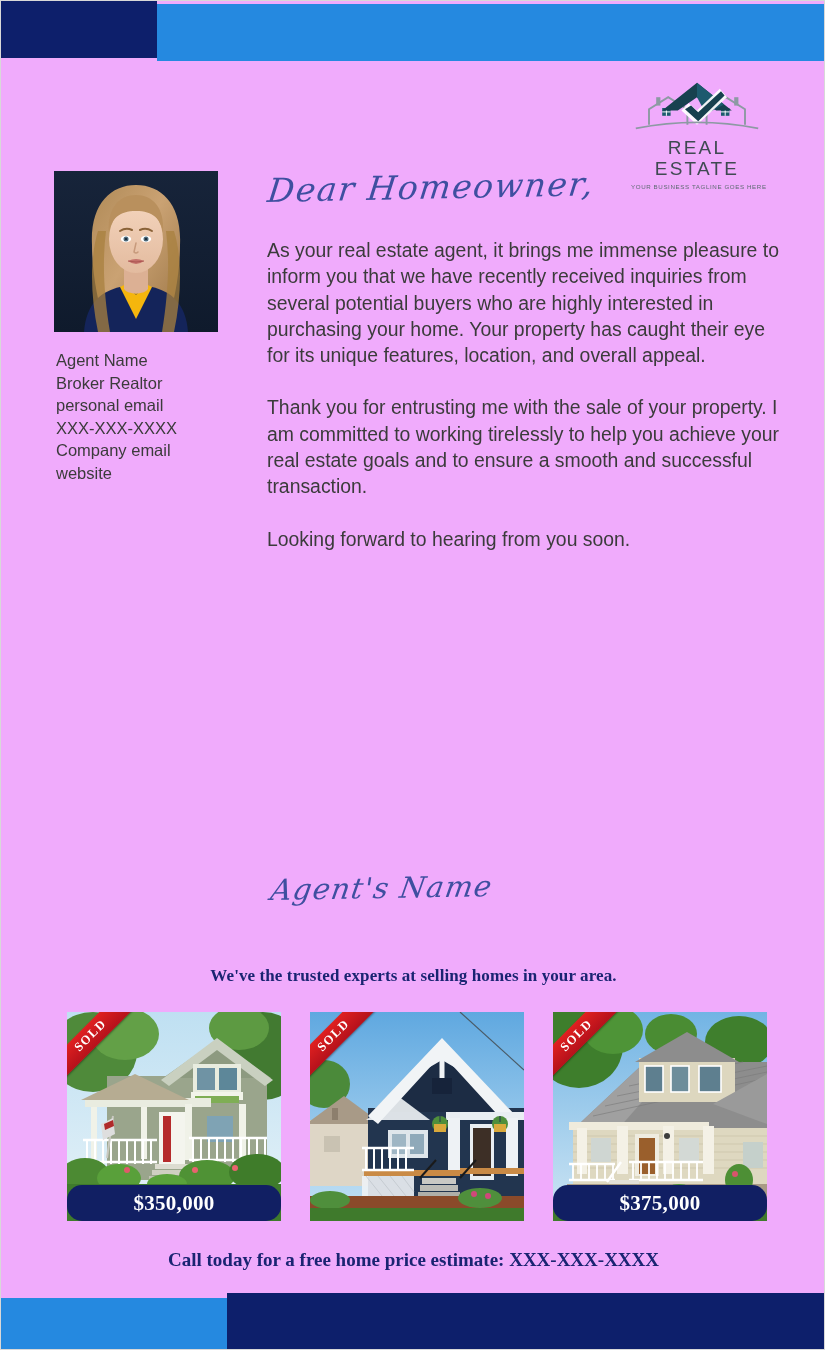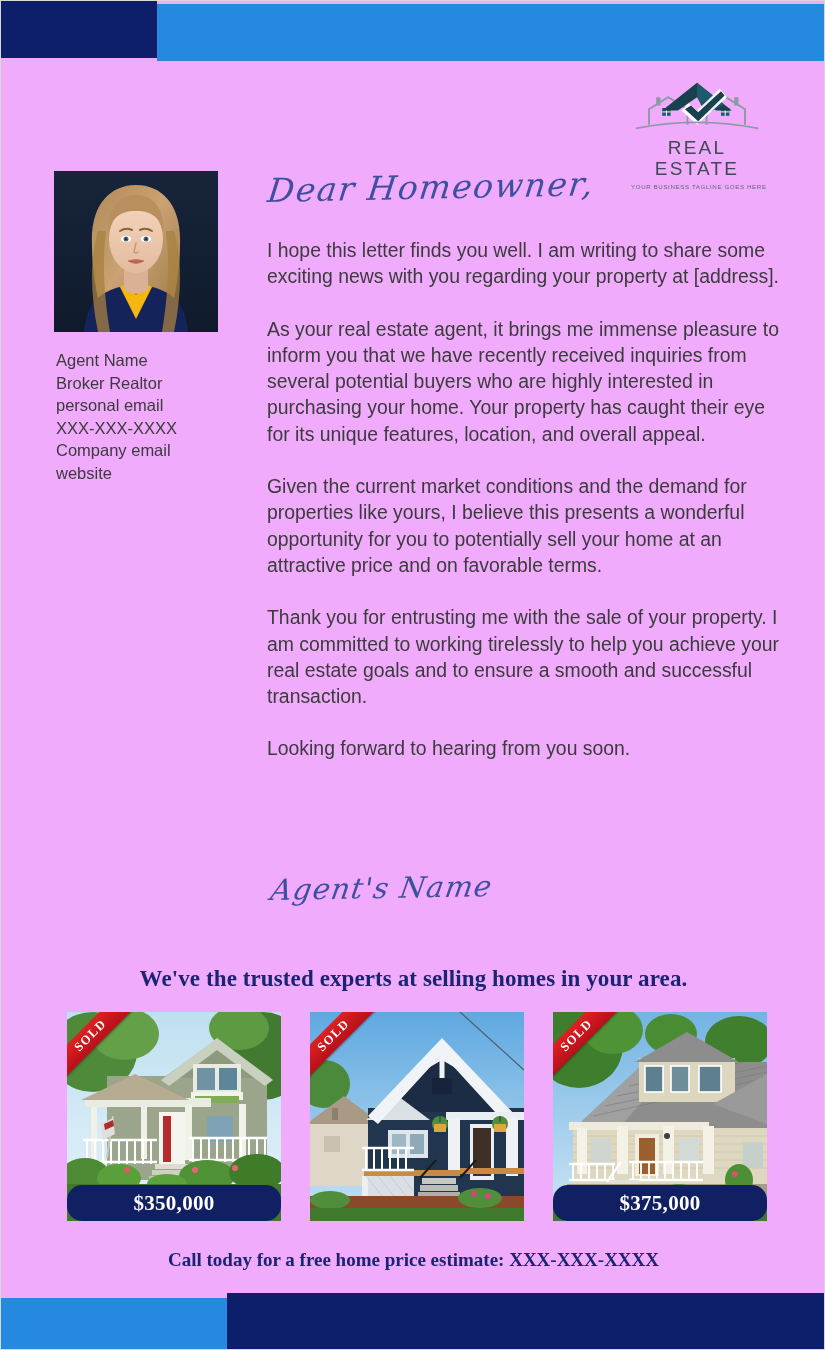--- a/index.html
+++ b/index.html
@@ -137,21 +137,21 @@
   }
 
   
   .tagline {
     position: absolute;
     left: 0; top: 965px;
     width: 825px;
     text-align: center;
     font-family: "Liberation Serif", serif;
     font-weight: bold;
-    font-size: 23px;
+    font-size: 17px;
     color: #1a2472;
     letter-spacing: 0.1px;
   }
 
   
   .cards {
     position: absolute;
     left: 66px; top: 1011px;
     width: 700px;
     height: 209px;
@@ -313,23 +313,21 @@
     <div>Broker Realtor</div>
     <div>personal email</div>
     <div>XXX-XXX-XXXX</div>
     <div>Company email</div>
     <div>website</div>
   </div>
 
   <div class="salutation">Dear Homeowner,</div>
 
   <div class="letter">
-    <p>I hope this letter finds you well. I am writing to share some exciting news with you regarding your property at [address].</p>
     <p>As your real estate agent, it brings me immense pleasure to inform you that we have recently received inquiries from several potential buyers who are highly interested in purchasing your home. Your property has caught their eye for its unique features, location, and overall appeal.</p>
-    <p>Given the current market conditions and the demand for properties like yours, I believe this presents a wonderful opportunity for you to potentially sell your home at an attractive price and on favorable terms.</p>
     <p>Thank you for entrusting me with the sale of your property. I am committed to working tirelessly to help you achieve your real estate goals and to ensure a smooth and successful transaction.</p>
     <p>Looking forward to hearing from you soon.</p>
   </div>
 
   <div class="sign-off">Agent's Name</div>
 
   <div class="tagline">We've the trusted experts at selling homes in your area.</div>
 
   <div class="cards">
 

